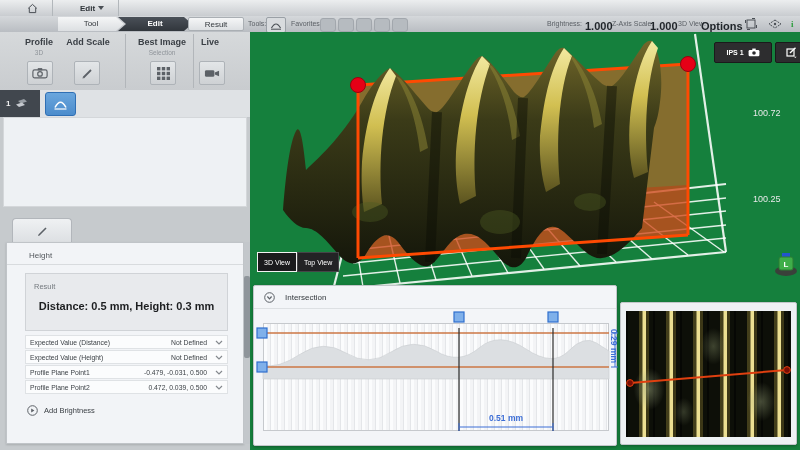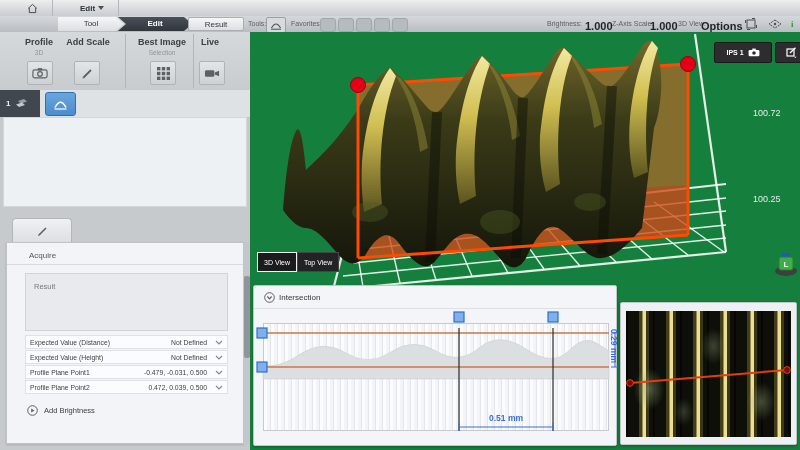--- a/index.html
+++ b/index.html
@@ -61,21 +61,21 @@
   #ips-bar{left:464px;top:10px;display:flex;gap:3px;}
   .ips-btn{height:19px;background:#2d2d2f;border:1px solid #1a1a1b;border-radius:2px;color:#fff;
     display:flex;align-items:center;justify-content:center;gap:4px;font-size:7px;font-weight:bold;padding:0 5px;}
   .axis-lbl{font-size:9px;color:#e9e9ea;}
   .view-btn{height:18px;padding:0 6px;font-size:7px;color:#fff;background:#232325;
     display:flex;align-items:center;border:1px solid #454548;}
   .view-btn.active{border:1.5px solid #f2f2f2;background:#1b1b1d;}
   
   #intersect-panel{left:253px;top:285px;width:364px;height:161px;background:#f3f5f8;
     border:1px solid #c2c6ca;border-radius:2px;box-sizing:border-box;box-shadow:0 1px 3px rgba(0,0,0,.3);}
-  #intersect-header{left:10px;top:6px;display:flex;align-items:center;gap:4px;}
+  #intersect-header{left:10px;top:6px;display:flex;align-items:center;gap:10px;}
   #intersect-title{font-size:8px;color:#33383d;}
   #intersect-sep{left:0;top:22px;width:362px;height:1px;background:#dde0e3;}
   #profile-chart{left:9px;top:37px;width:346px;height:108px;box-sizing:border-box;
     border:1px solid #c6c9cd;
     background:repeating-linear-gradient(90deg,#fbfcfd 0 3px,#f3f4f6 3px 6px,#e4e6e9 6px 7px);}
   #chart-overlay{left:0;top:0;width:364px;height:161px;}
   
   #image-panel{left:620px;top:302px;width:177px;height:143px;background:#eef1f4;
     border:1px solid #c2c6ca;border-radius:2px;box-sizing:border-box;box-shadow:0 1px 3px rgba(0,0,0,.3);}
   #camera-image{left:5px;top:8px;width:165px;height:126px;background-color:#0d0f08;
@@ -216,24 +216,25 @@
   <div id="list-empty" class="abs"></div>
 
   <div id="pencil-tab" class="abs">
     <svg width="13" height="13" viewBox="0 0 13 13">
       <line x1="3" y1="10" x2="10" y2="3" stroke="#5c6167" stroke-width="1.6"></line>
       <polygon points="2,11 2.5,9.4 3.7,10.6" fill="#5c6167"></polygon>
     </svg>
   </div>
 
   <div id="profile-panel" class="abs">
-    <div id="profile-title" class="abs">Acquire</div>
+    <div id="profile-title" class="abs">Height</div>
     <div id="profile-title-sep" class="abs"></div>
     <div id="result-box" class="abs">
       <div id="result-lbl" class="abs">Result</div>
+      <div id="result-text" class="abs">Distance: 0.5 mm, Height: 0.3 mm</div>
     </div>
 
     <div class="p-row abs" style="top:92px;">
       <span class="p-row-lbl">Expected Value (Distance)</span>
       <span class="p-row-val">Not Defined</span>
       <svg width="8" height="5" viewBox="0 0 8 5">
           <polyline points="1,1 4,4 7,1" fill="none" stroke="#85898e" stroke-width="1.2"></polyline>
         </svg>
     </div>
     <div class="p-row abs" style="top:107px;">

